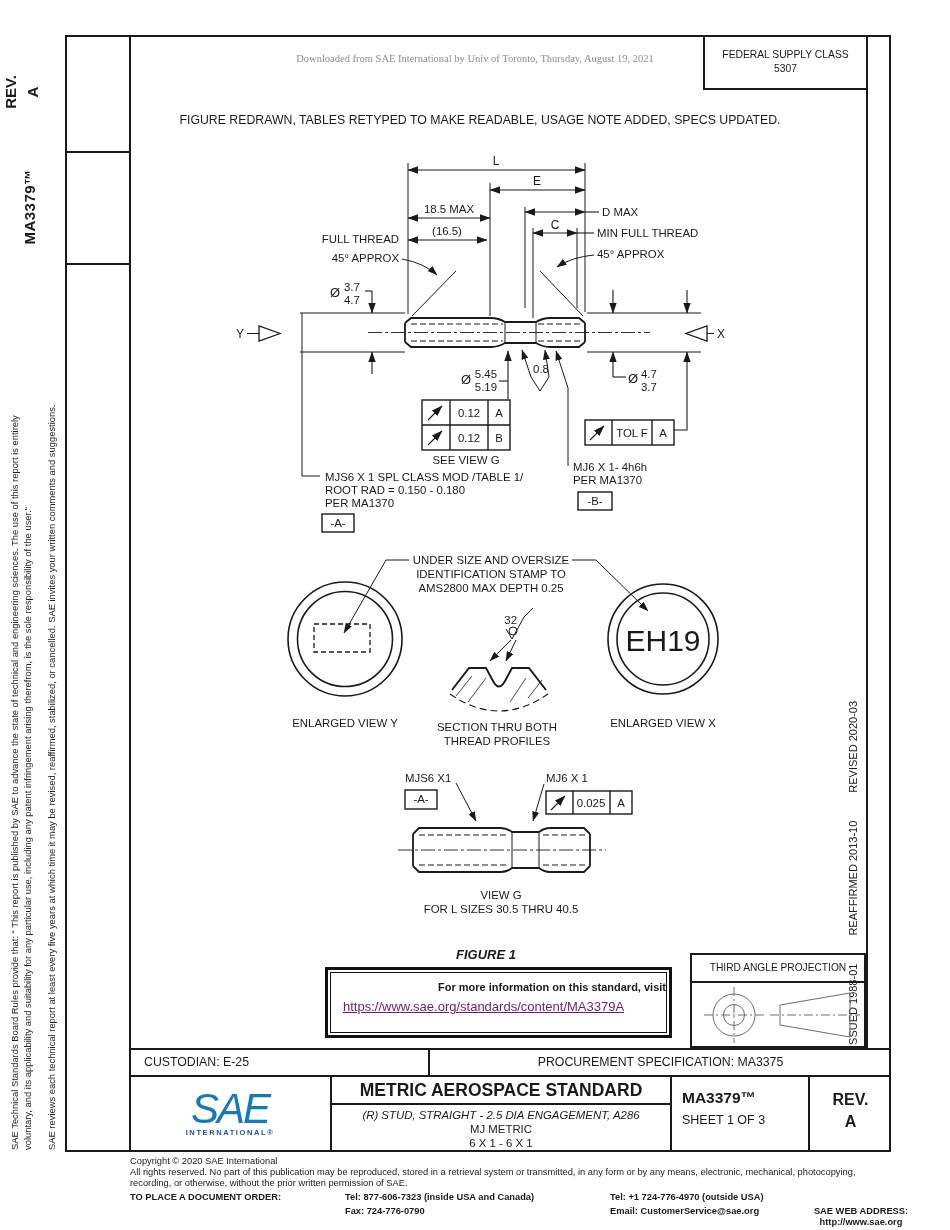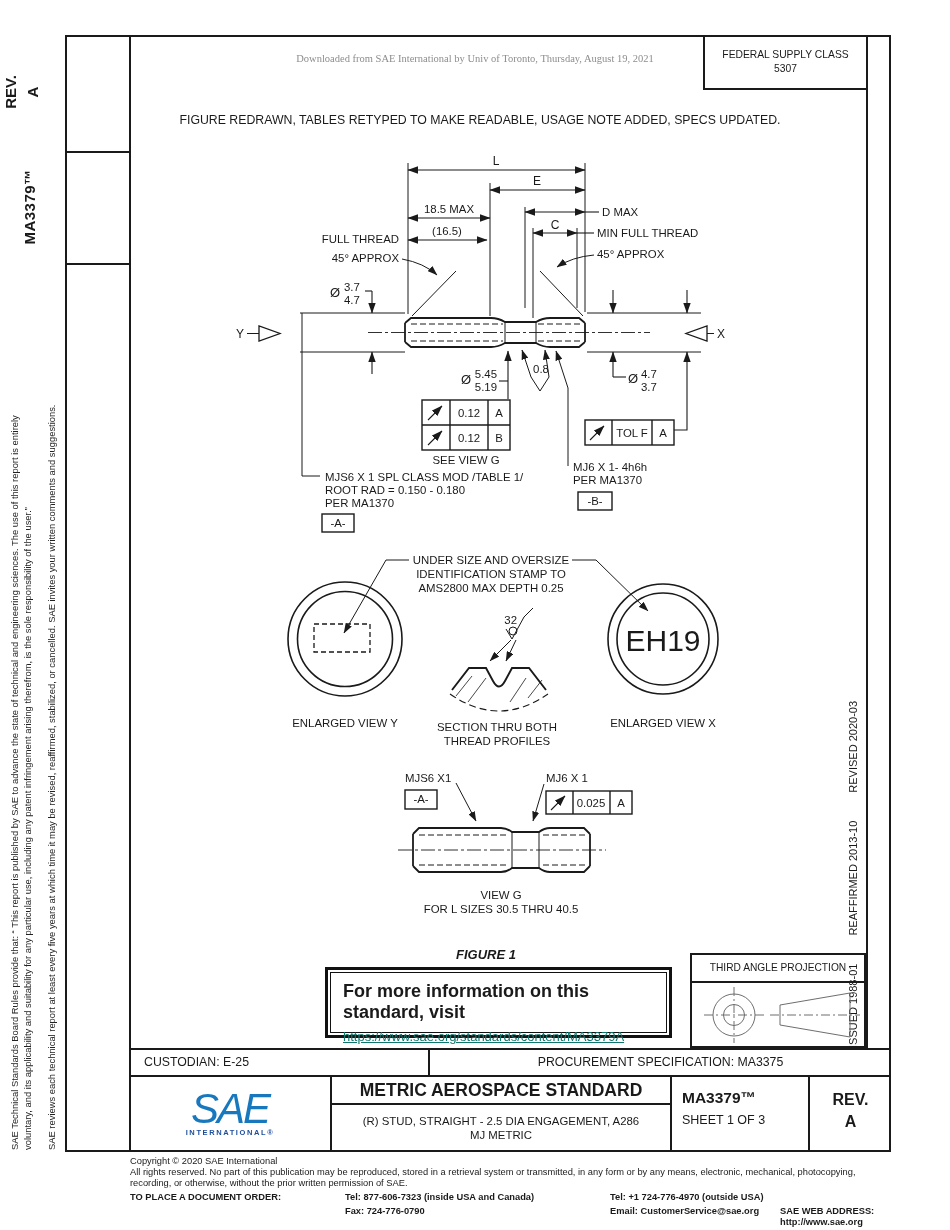--- a/index.html
+++ b/index.html
@@ -19,22 +19,22 @@
   .disc .vin{width:887px;height:60px;font-size:9.4px;line-height:13px;color:#222;}
   .disc .p2{margin-top:11px;}
   .issued{left:866px;top:528px;width:25px;height:520px;}
   .issued .vin{width:520px;height:25px;font-size:11px;line-height:24px;}
   .issued span{margin-right:28px;}
   .fsc{left:703px;top:37px;width:163px;height:53px;border-left:2px solid #1a1a1a;border-bottom:2px solid #1a1a1a;text-align:center;font-size:10.3px;line-height:14px;padding-top:11px;}
   .rationale{left:130px;top:83px;width:740px;text-align:center;font-size:12.5px;letter-spacing:.3px;}
   .rattext{left:130px;top:113px;width:700px;text-align:center;font-size:12.3px;}
   .infobox{left:325px;top:967px;width:347px;height:71px;border:3px solid #111;padding:2px;}
   .infobox .inner{border:1.5px solid #111;width:100%;height:100%;box-sizing:border-box;padding:8px 0 0 12px;}
-  .infobox .l1{font-weight:bold;font-size:18px;margin-bottom:4px;}
-  .infolink{font-size:13px;color:#0f766e;text-decoration:underline;cursor:pointer;}
+  .infobox .l1{font-weight:bold;font-size:11px;margin-bottom:4px;text-align:right;}
+  .infolink{font-size:13px;color:#701a75;text-decoration:underline;cursor:pointer;}
   .projbox{left:690px;top:953px;width:176px;height:95px;border:2px solid #1a1a1a;}
   .projbox .hdr{height:26px;border-bottom:2px solid #1a1a1a;text-align:center;font-size:10.2px;line-height:26px;}
   .custrow{left:130px;top:1048px;width:761px;height:29px;border-top:2px solid #1a1a1a;border-bottom:2px solid #1a1a1a;display:flex;}
   .custcell{width:300px;border-right:2px solid #1a1a1a;font-size:12.3px;line-height:25px;padding-left:14px;box-sizing:border-box;}
   .proccell{flex:1;text-align:center;font-size:12.3px;line-height:25px;}
   .tblock{left:130px;top:1077px;width:761px;height:75px;display:flex;}
   .tcell{box-sizing:border-box;border-right:2px solid #1a1a1a;}
   .logocell{width:202px;display:flex;flex-direction:column;align-items:center;justify-content:center;}
   .saetxt{font-weight:normal;font-size:42px;line-height:34px;letter-spacing:-2px;color:#1878BE;font-style:italic;}
   .saesub{font-size:7.5px;font-weight:bold;letter-spacing:1.6px;color:#1D4E9E;margin-top:2px;}
@@ -43,21 +43,21 @@
   .subt{font-size:11.4px;line-height:14px;}
   .numcell{width:138px;padding:12px 0 0 10px;}
   .docnum{font-weight:bold;font-size:15.5px;}
   .sheet{font-size:12.5px;margin-top:6px;}
   .revcell{flex:1;border-right:none;text-align:center;padding-top:12px;font-weight:bold;font-size:16px;line-height:22px;}
   .foot{left:130px;top:1156px;width:812px;font-size:9.3px;line-height:11.2px;}
   .foot .ord{position:relative;height:12px;margin-top:2px;font-weight:bold;}
   .o0{position:absolute;left:0;}
   .o1{position:absolute;left:215px;}
   .o2{position:absolute;left:480px;}
-  .o3{position:absolute;left:650px;}
+  .o3{position:absolute;left:650px;text-align:center;}
   svg text{font-family:"Liberation Sans",sans-serif;fill:#1a1a1a;}
   .t11{font-size:11.4px;}
   .t12{font-size:12px;}
   .t13{font-size:13px;}
   .big{font-size:30px;}
   .figcap{font-size:13px;font-weight:bold;font-style:italic;}
 </style>
 </head>
 <body>
 
@@ -351,22 +351,23 @@
     <div class="proccell">PROCUREMENT SPECIFICATION: MA3375</div>
   </div>
 
   <div class="abs tblock">
     <div class="tcell logocell">
       <div class="saetxt">SAE</div>
       <div class="saesub">INTERNATIONAL®</div>
     </div>
     <div class="tcell titlecell">
       <div class="stdtype">METRIC AEROSPACE STANDARD</div>
-      <div class="subt" style="margin-top:9px;">(R) STUD, STRAIGHT - 2.5 DIA ENGAGEMENT, A286</div>
+      <div class="subt" style="margin-top:3px;font-style:italic;">(R) STUD, STRAIGHT - 2.5 DIA ENGAGEMENT, A286</div>
       <div class="subt">MJ METRIC</div>
+      <div class="subt">6 X 1 - 6 X 1</div>
     </div>
     <div class="tcell numcell">
       <div class="docnum">MA3379™</div>
       <div class="sheet">SHEET 1 OF 3</div>
     </div>
     <div class="tcell revcell">
       <div>REV.</div>
       <div>A</div>
     </div>
   </div>

